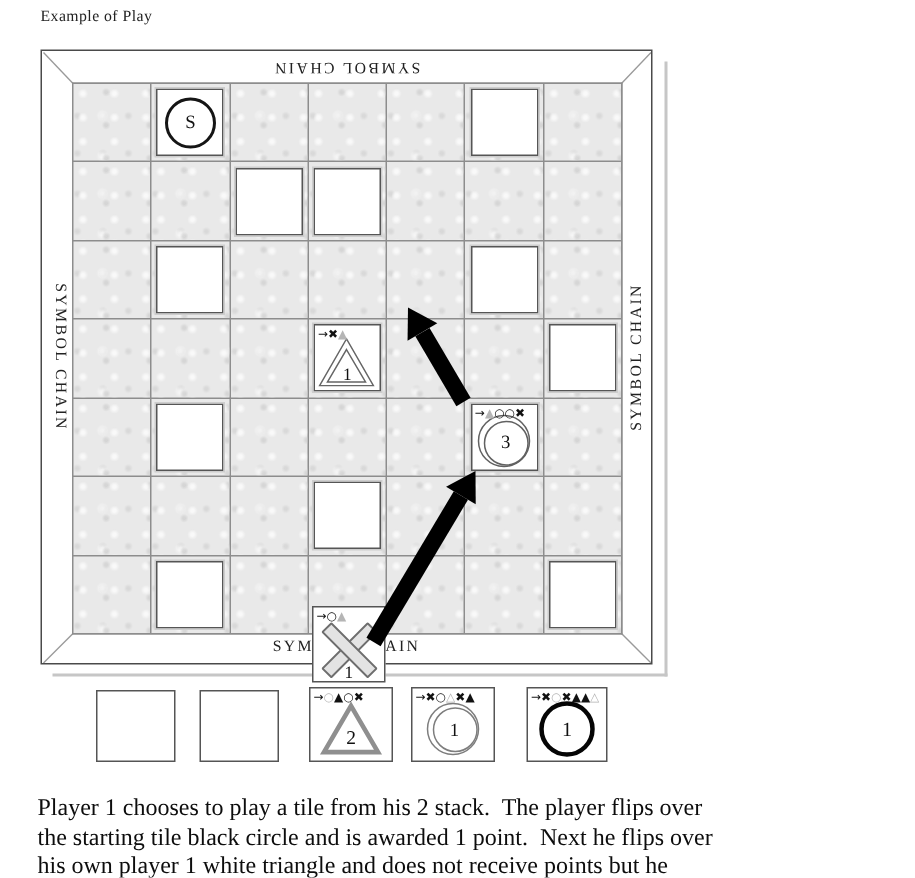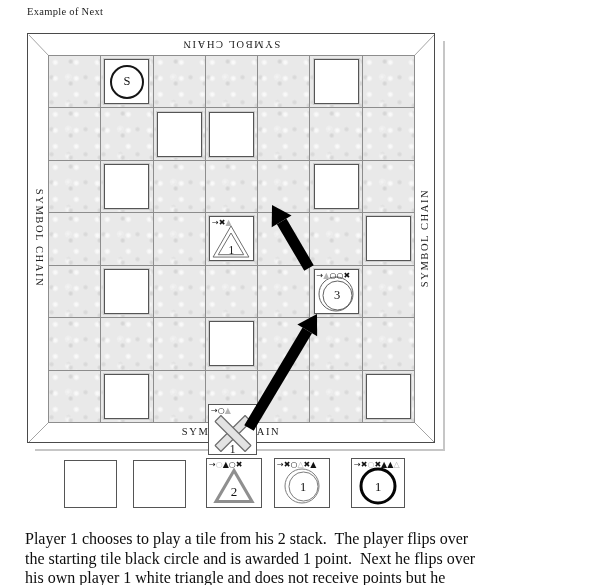--- a/index.html
+++ b/index.html
@@ -79,21 +79,21 @@
   
   #arrows{position:absolute;left:0;top:0;width:610px;height:585px;z-index:9;pointer-events:none}
 
   
   .caption{position:absolute;left:12px;top:516px;width:452px;margin:13px;font-size:16px;
     line-height:1.23;white-space:pre-wrap;color:#0d0d0d}
 </style>
 </head>
 <body>
 
-<div class="page-title">Example of Next</div>
+<div class="page-title">Example of Play</div>
 
 <div id="board">
   <svg id="frame-lines">
     <line x1="1" y1="1" x2="21" y2="22" stroke="#9a9a9a" stroke-width="0.9"></line>
     <line x1="406" y1="1" x2="386" y2="22" stroke="#9a9a9a" stroke-width="0.9"></line>
     <line x1="1" y1="408" x2="21" y2="388" stroke="#9a9a9a" stroke-width="0.9"></line>
     <line x1="406" y1="408" x2="386" y2="388" stroke="#9a9a9a" stroke-width="0.9"></line>
   </svg>
 
   <div class="edge edge-top">SYMBOL CHAIN</div>

